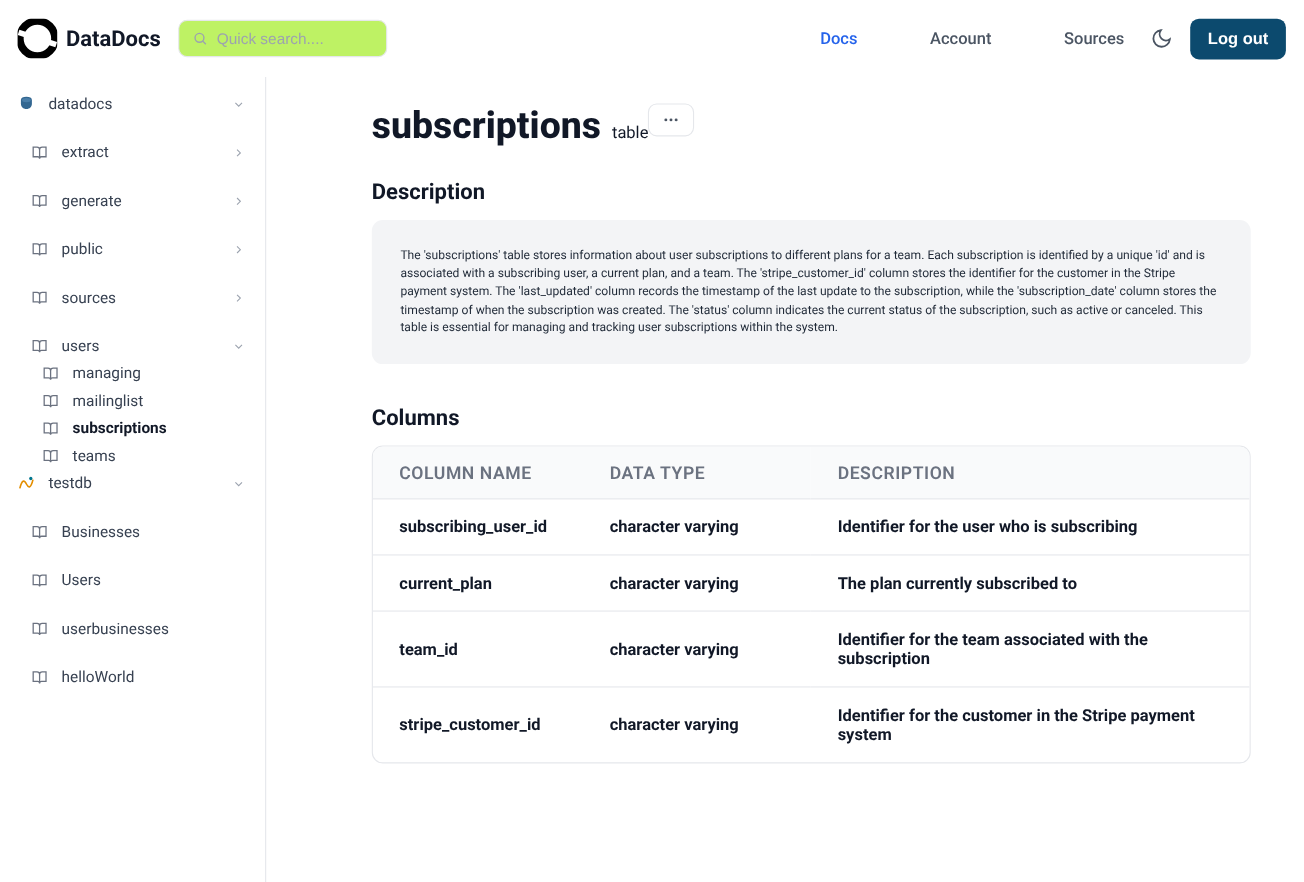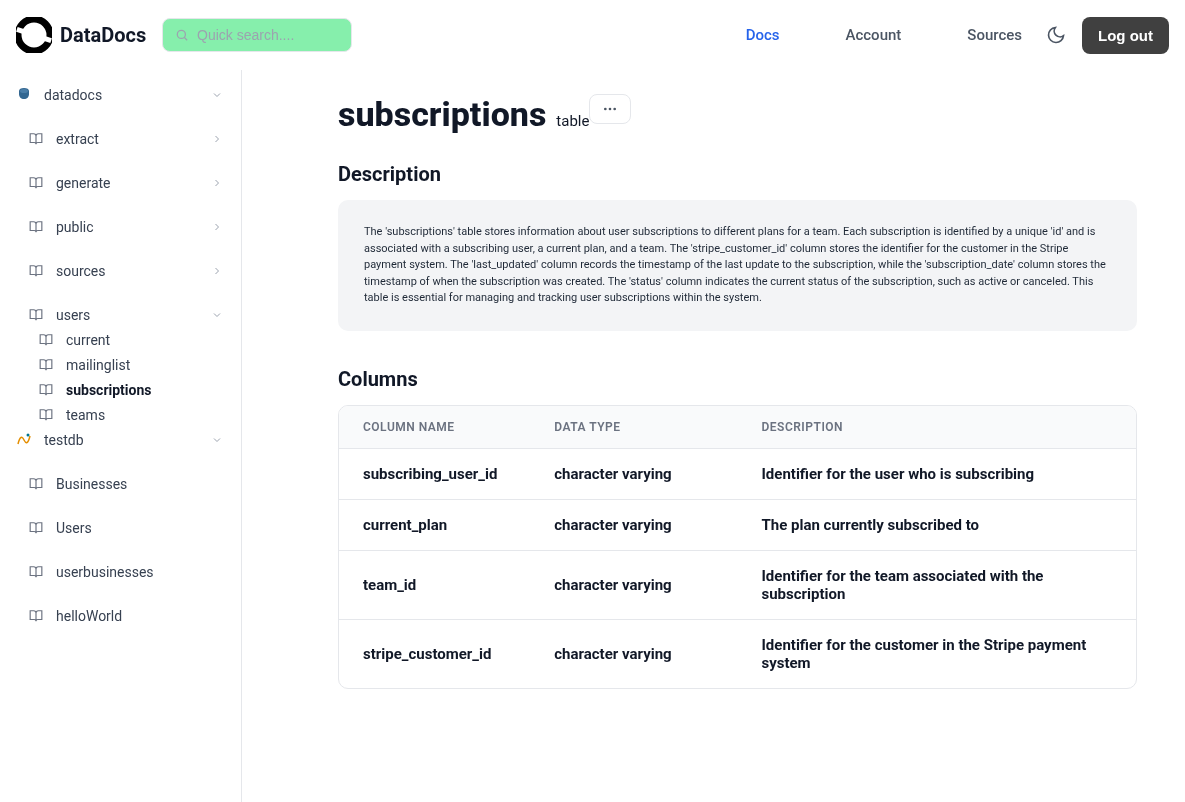--- a/index.html
+++ b/index.html
@@ -2,29 +2,29 @@
 <html><head>
   <meta charset="utf-8">
   <style>
     * { box-sizing: border-box; margin: 0; padding: 0; }
     body { font-family: -apple-system, BlinkMacSystemFont, "Segoe UI", Roboto, Helvetica, Arial, sans-serif; color: #111827; background: #fff; }
     
     
     .header { display: flex; align-items: center; padding: 12px 16px; height: 70px; }
     .logo-wrap { display: flex; align-items: center; gap: 8px; }
     .logo-wordmark { font-size: 20px; font-weight: 700; }
-    .search-wrap { margin-left: 16px; display: flex; align-items: center; gap: 8px; border: 1px solid #e5e7eb; border-radius: 8px; padding: 8px 12px; width: 190px; color: #9ca3af; background: #86efac; }
+    .search-wrap { margin-left: 16px; display: flex; align-items: center; gap: 8px; border: 1px solid #e5e7eb; border-radius: 8px; padding: 8px 12px; width: 190px; color: #9ca3af; background: #bef264; }
     .search-input { border: none; outline: none; font-size: 14px; width: 100%; color: #111827; background: transparent; }
     .search-input::placeholder { color: #9ca3af; }
     .header-spacer { flex: 1; }
     .nav-links { display: flex; align-items: center; gap: 24px; }
     .nav-link { font-size: 15px; font-weight: 500; color: #4b5563; cursor: pointer; padding-left: 42px; }
     .nav-link.active { color: #2563eb; }
     .theme-toggle { display: flex; align-items: center; color: #4b5563; cursor: pointer; }
-    .logout-btn { margin-left: 16px; background: #404040; color: #fff; border: none; border-radius: 8px; padding: 10px 16px; font-size: 15px; font-weight: 600; cursor: pointer; }
+    .logout-btn { margin-left: 16px; background: #0c4a6e; color: #fff; border: none; border-radius: 8px; padding: 10px 16px; font-size: 15px; font-weight: 600; cursor: pointer; }
     
     
     .layout { display: flex; height: calc(100vh - 70px); }
     .sidebar { width: 242px; border-right: 1px solid #e5e7eb; overflow-y: auto; padding: 12px 8px 24px 8px; }
     .main { flex: 1; overflow-y: auto; padding: 24px 48px 48px 96px; }
     
     
     .tree-item { display: flex; align-items: center; padding: 4px 8px; font-size: 14px; cursor: pointer; border-radius: 4px; margin: 1px 0; }
     .tree-icon { width: 16px; height: 16px; display: inline-flex; align-items: center; justify-content: center; margin-right: 12px; color: #6b7280; flex-shrink: 0; }
     .db-icon { width: 16px; height: 16px; margin-right: 12px; flex-shrink: 0; }
@@ -38,21 +38,21 @@
     
     .title-row { display: flex; align-items: flex-start; justify-content: flex-start; margin-bottom: 28px; }
     .title-h1 { font-size: 34px; font-weight: 800; display: inline; }
     .title-sub { font-size: 15px; font-weight: 400; color: #111827; margin-left: 6px; }
     .more-btn { border: 1px solid #e5e7eb; border-radius: 8px; padding: 6px 10px; cursor: pointer; color: #4b5563; background: #fff; }
     
     .section-h2 { font-size: 20px; font-weight: 700; margin-bottom: 14px; }
     .desc-box { background: #f3f4f6; border-radius: 10px; padding: 24px 26px; font-size: 11px; line-height: 1.5; color: #1f2937; margin-bottom: 36px; }
     
     .columns-table { width: 100%; border: 1px solid #e5e7eb; border-radius: 10px; overflow: hidden; border-collapse: separate; border-spacing: 0; font-size: 15px; }
-    .columns-table thead th { background: #f9fafb; text-align: left; padding: 14px 24px; font-size: 12px; font-weight: 600; letter-spacing: 0.5px; color: #6b7280; border-bottom: 1px solid #e5e7eb; }
+    .columns-table thead th { background: #f9fafb; text-align: left; padding: 14px 24px; font-size: 16px; font-weight: 600; letter-spacing: 0.5px; color: #6b7280; border-bottom: 1px solid #e5e7eb; }
     .columns-table tbody td { padding: 16px 24px; border-bottom: 1px solid #e5e7eb; color: #111827; vertical-align: middle; font-weight: bold; }
     .columns-table tbody tr:last-child td { border-bottom: none; }
     .col-name { width: 24%; }
     .col-type { width: 26%; }
     .col-desc { width: 50%; }
     
     svg { display: block; }
   </style>
 </head>
 <body>
@@ -170,21 +170,21 @@
           </svg>
       </span>
     </div>
 
     <div class="tree-item indent-2">
       <span class="tree-icon">
         <svg width="14" height="14" viewBox="0 0 24 24" fill="none" stroke="#6b7280" stroke-width="2">
             <path d="M2 3h6a4 4 0 0 1 4 4v14a3 3 0 0 0-3-3H2zM22 3h-6a4 4 0 0 0-4 4v14a3 3 0 0 1 3-3h7z"></path>
           </svg>
       </span>
-      <span class="tree-label">current</span>
+      <span class="tree-label">managing</span>
     </div>
     <div class="tree-item indent-2">
       <span class="tree-icon">
         <svg width="14" height="14" viewBox="0 0 24 24" fill="none" stroke="#6b7280" stroke-width="2">
             <path d="M2 3h6a4 4 0 0 1 4 4v14a3 3 0 0 0-3-3H2zM22 3h-6a4 4 0 0 0-4 4v14a3 3 0 0 1 3-3h7z"></path>
           </svg>
       </span>
       <span class="tree-label">mailinglist</span>
     </div>
     <div class="tree-item indent-2">

